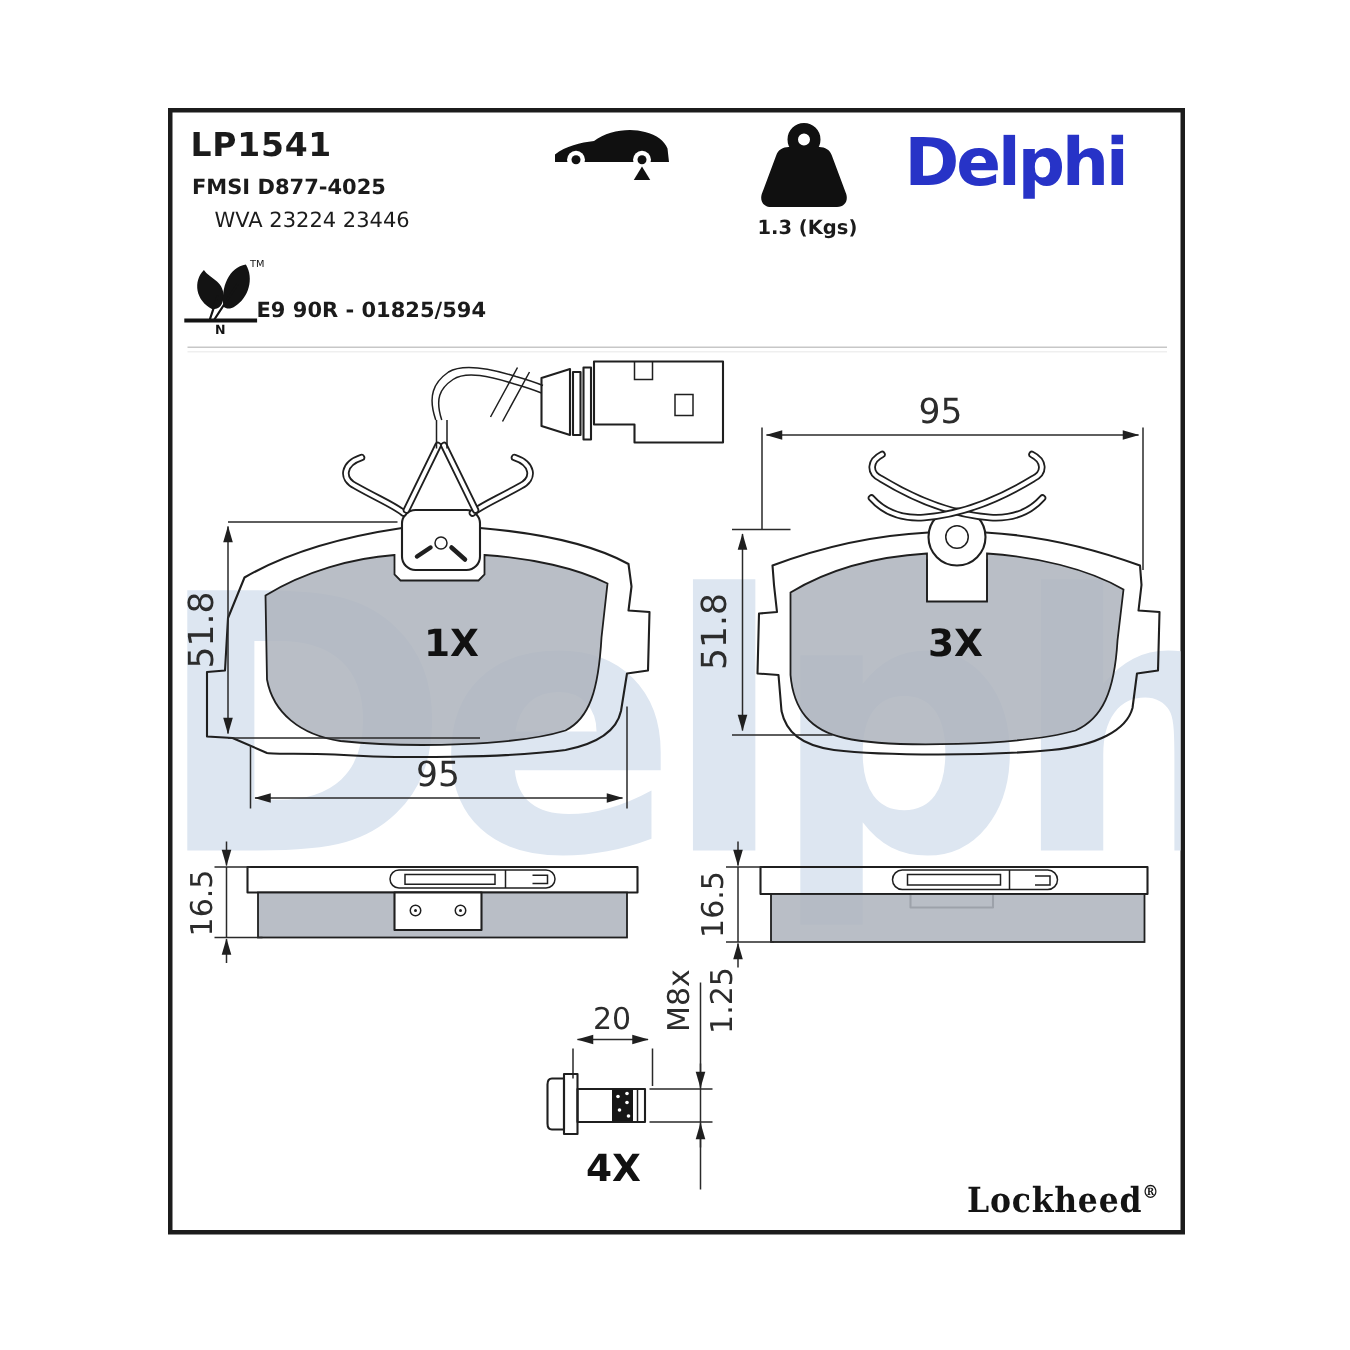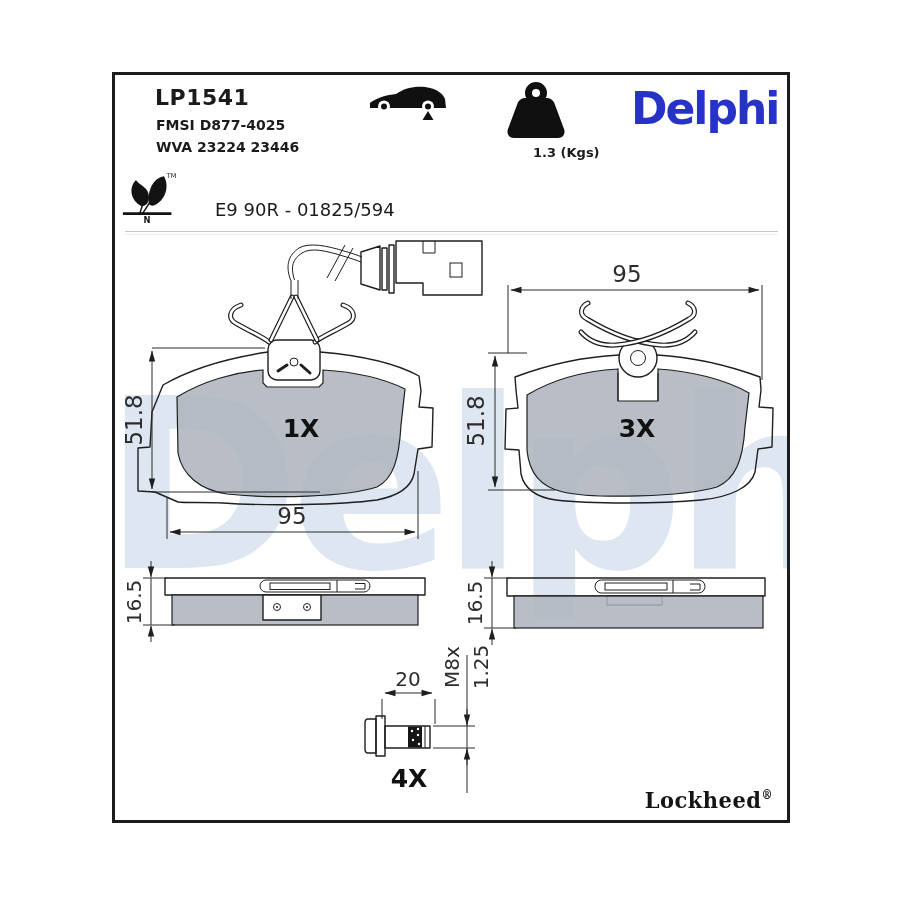--- a/index.html
+++ b/index.html
@@ -3,28 +3,28 @@
 <meta charset="utf-8">
 <style>
   html,body{margin:0;padding:0;background:#fff;}
   .canvas{position:relative;width:900px;height:900px;background:#ffffff;overflow:hidden;
           font-family:"DejaVu Sans",sans-serif;}
   .frame{position:absolute;left:112px;top:72px;width:672px;height:745px;
          border:3px solid #1c1c1c;background:#fff;overflow:hidden;}
   .watermark{position:absolute;left:-12px;top:292px;font-size:238px;font-weight:bold;
              line-height:1;letter-spacing:-10px;color:#dde6f1;white-space:nowrap;z-index:1;
              user-select:none;}
-  .hdr{position:absolute;z-index:3;color:#1b1b1b;margin-left:28px;}
+  .hdr{position:absolute;z-index:3;color:#1b1b1b;}
   .part-number{left:12px;top:10px;font-size:22px;font-weight:bold;letter-spacing:.5px;}
   .fmsi{left:13px;top:42px;font-size:14px;font-weight:bold;}
-  .wva{left:13px;top:64px;font-size:14px;font-weight:bold;}
+  .wva{left:28px;top:64px;font-size:14px;font-weight:normal;}
   .brand{left:488px;top:8px;font-size:44px;font-weight:bold;letter-spacing:-2px;
          color:#2733c7;}
   .weight-label{left:390px;top:70px;font-size:13px;font-weight:bold;text-align:center;}
-  .homologation{left:72px;top:124px;font-size:18px;font-weight:normal;}
+  .homologation{left:56px;top:124px;font-size:14px;font-weight:bold;}
   .divider{position:absolute;left:10px;top:156px;width:653px;height:2px;z-index:3;
            border-top:1px solid #c7c7c7;border-bottom:1px solid #efefef;}
   .lockheed{position:absolute;right:14px;top:712px;z-index:3;color:#141414;
             font-family:"DejaVu Serif",serif;font-weight:bold;font-size:21px;
             letter-spacing:.5px;transform:scaleY(1.1);}
   .lockheed sup{font-size:11px;}
   svg.icon,svg.drawing{position:absolute;z-index:3;}
   svg.drawing{left:0;top:0;z-index:2;}
   .dim{font-size:23px;fill:#2c2c2c;font-weight:normal;}
   .dim-sm{font-size:20px;fill:#2c2c2c;}

